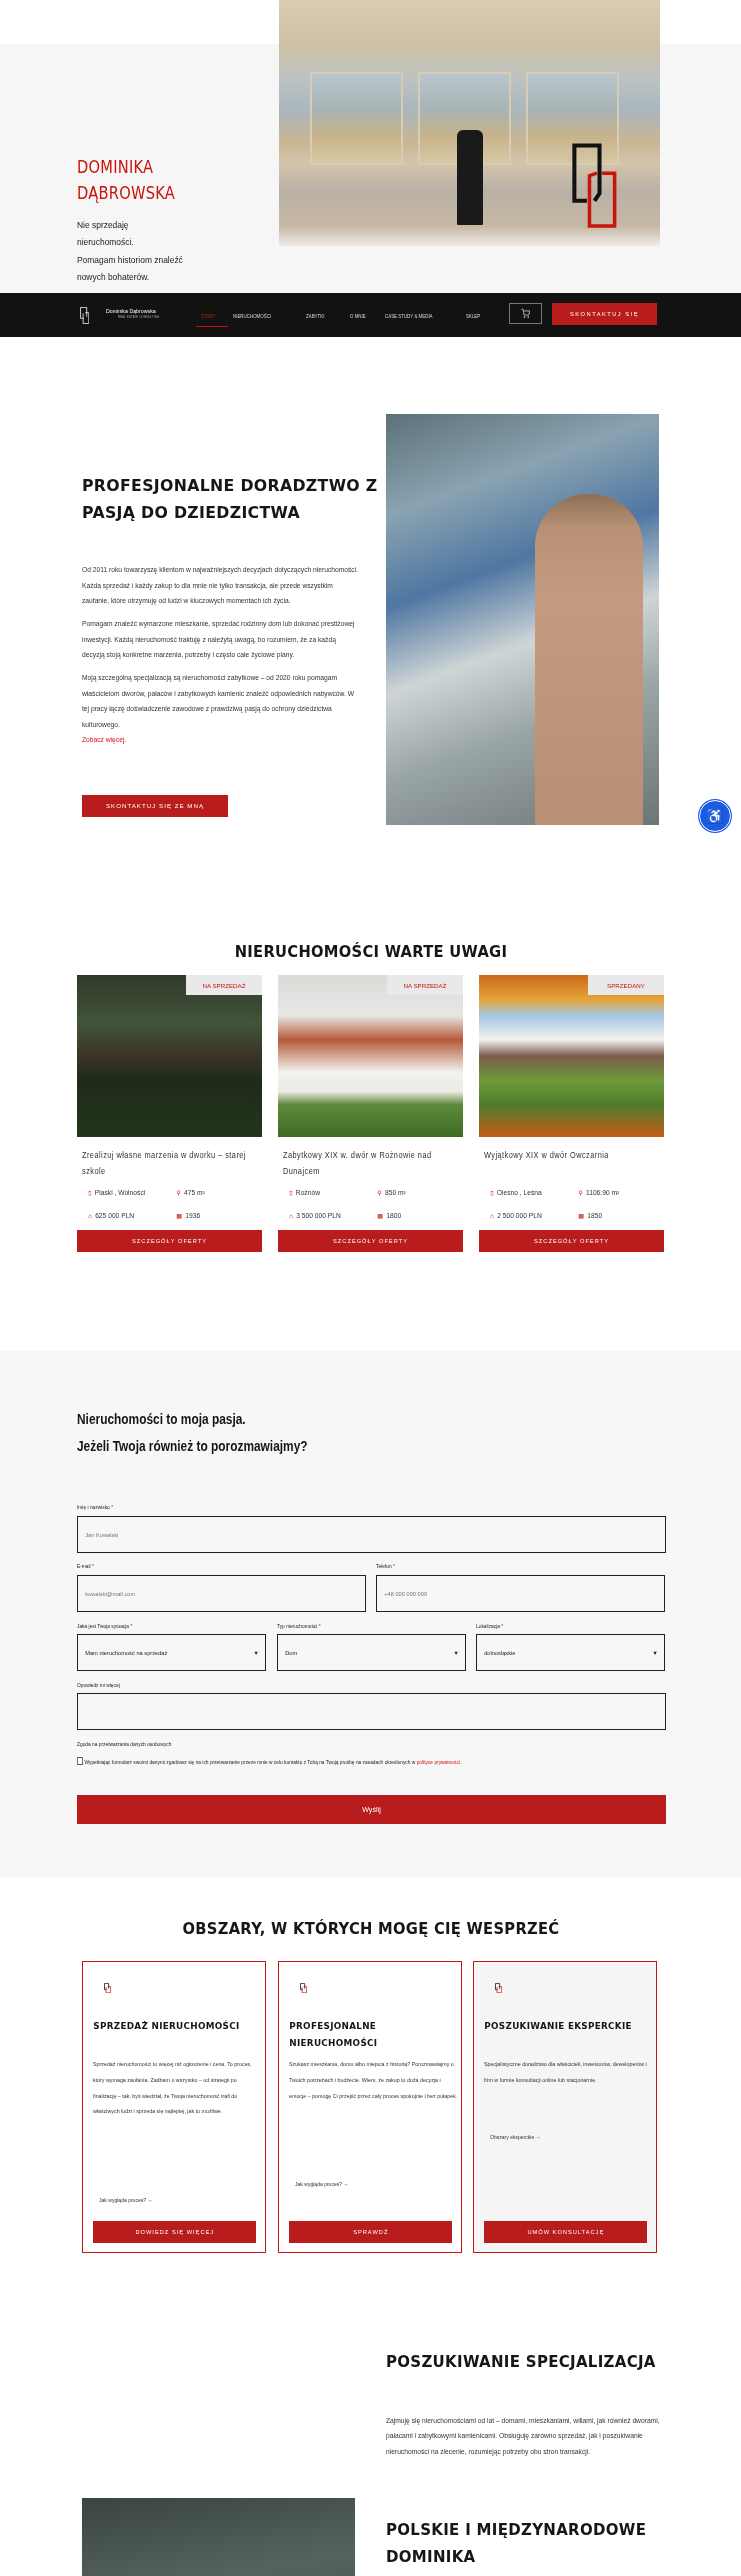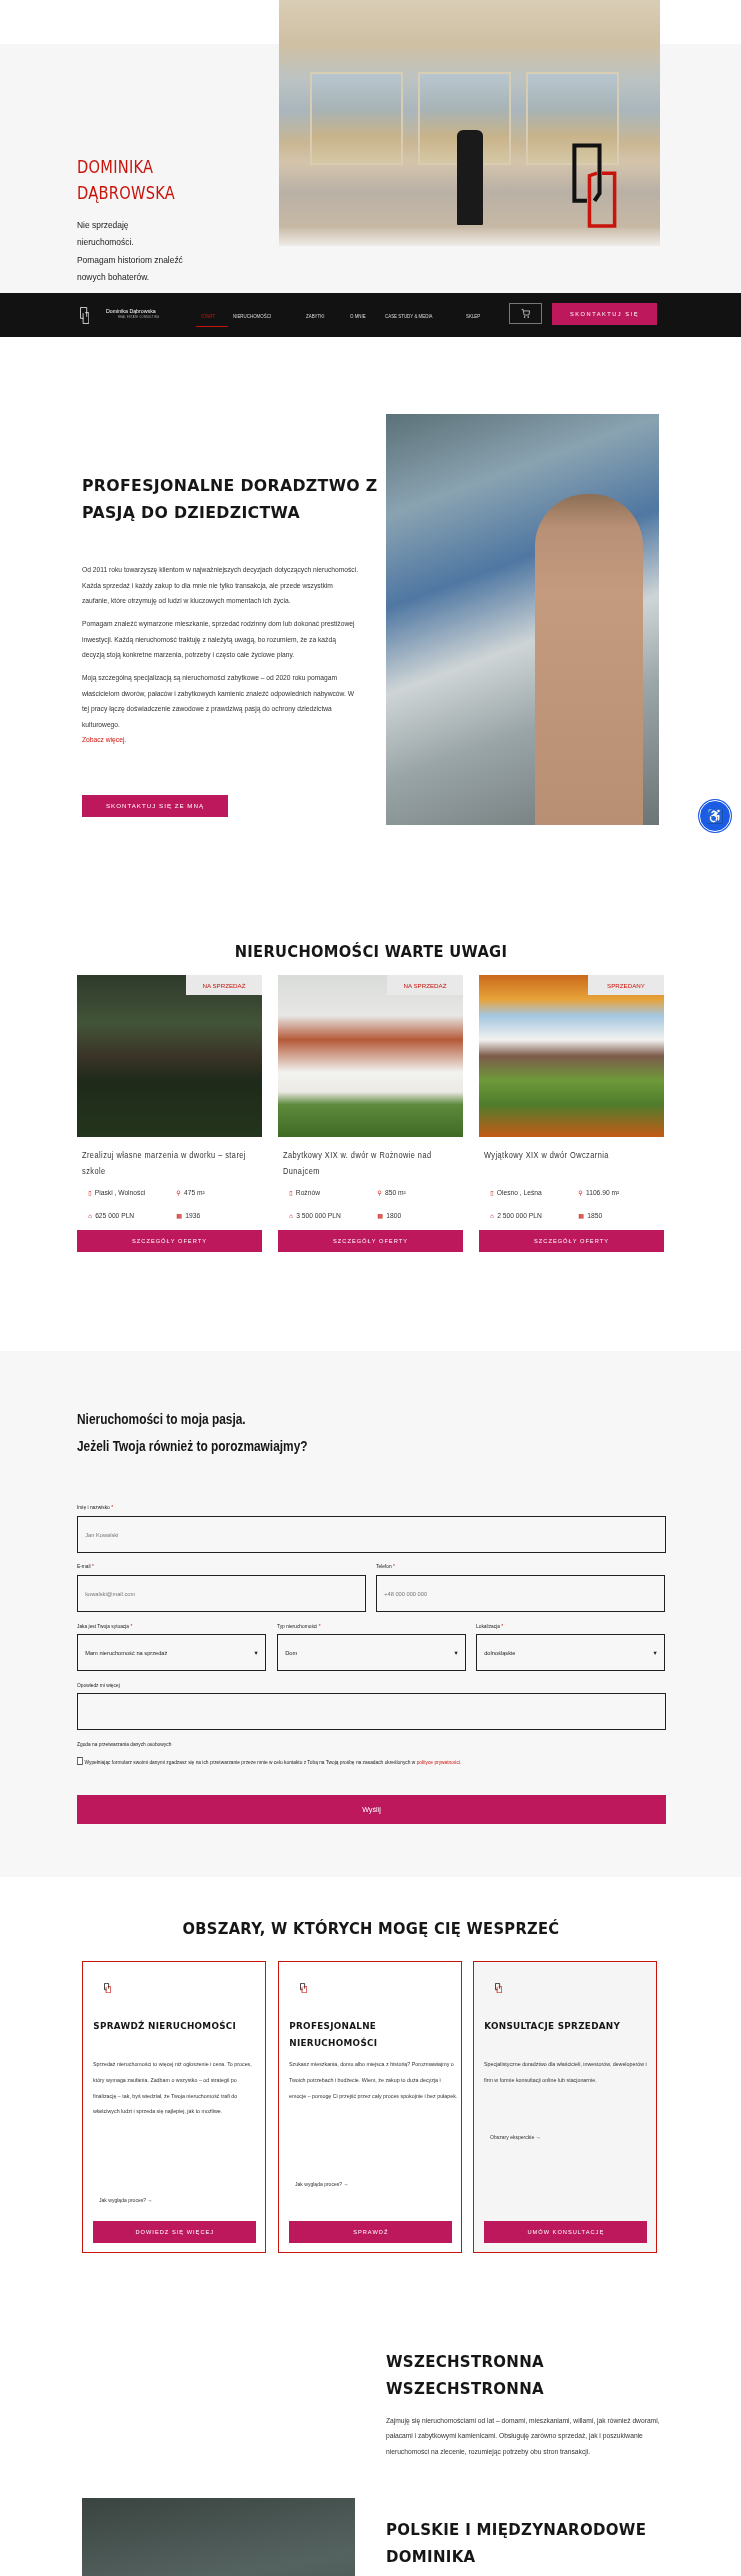--- a/index.html
+++ b/index.html
@@ -1,19 +1,19 @@
 <!DOCTYPE html>
 <html style="font-size:8.2px"><head>
 <meta charset="utf-8">
 <style>
 *{box-sizing:border-box;margin:0;padding:0}
 body{width:742px;height:4008px;background:#fff;font-family:"Liberation Sans",sans-serif;color:#222;position:relative;overflow-x:hidden}
 .abs{position:absolute}
 .red{color:#d0120a}
-.btn-red{background:#be185d;color:#fff;text-transform:uppercase;letter-spacing:1.3px;font-size:6.7px;display:flex;align-items:center;justify-content:center;cursor:pointer}
+.btn-red{background:#b91c1c;color:#fff;text-transform:uppercase;letter-spacing:1.3px;font-size:6.7px;display:flex;align-items:center;justify-content:center;cursor:pointer}
 .h-upper{font-family:"DejaVu Sans",sans-serif;font-weight:bold;color:#161616;letter-spacing:0.3px}
 
 
 #hero-bg{left:0;top:91px;width:742px;height:513px;background:#f6f6f6}
 #hero-img{left:278px;top:0;width:380px;height:506px;background:linear-gradient(180deg,#d9cdb5 0%,#cfc0a3 18%,#bcc3c2 32%,#aab6bd 45%,#c9b692 58%,#d4c4ab 66%,#b9b1a6 78%,#c7b8a4 92%,#efece8 100%);overflow:hidden}
 #hero-img .panel{position:absolute;top:149px;height:216px;width:93px;background:linear-gradient(180deg,#b8c6cf,#a7b3b4 40%,#c8b38a 70%,#d6c8a6);border:3.1px solid #d8ccb3}
 #hero-img .figure{position:absolute;left:178px;top:268px;width:26px;height:196px;background:#1a1a1a;border-radius:12.4px 12.4px 2.1px 2.1px}
 #hero-title{left:77px;top:319px;width:206px;font-size:30px;line-height:1.7;font-family:"DejaVu Sans",sans-serif;font-weight:normal;color:#c9140c;letter-spacing:0.3px;transform:scaleX(0.82);transform-origin:left}
 #hero-sub{left:77px;top:443px;width:216px;font-size:17px;line-height:2.1;color:#222;transform:scaleX(0.85);transform-origin:left}
 .logo-mark{position:absolute}
@@ -258,41 +258,41 @@
 .sc .nm{top:56px;font-size:7.7px;line-height:1.5}
 .sc .tx{top:88px;font-size:6px;line-height:2.6}
 .sc .bt{top:259px;height:22px;width:163px;font-size:5.2px}
 </style>
 
 <div class="sc" style="left:82px" data-name="service-card-sale">
   <svg class="ic" width="7.2" height="10.3" viewBox="0 0 14 20" data-name="logo-mark-icon">
       <path d="M5 1H1v12h4M5 1h4v10" stroke="#111" stroke-width="1.5" fill="none"></path>
       <path d="M7 7h6v12H4V8" stroke="#c9140c" stroke-width="1.5" fill="none"></path>
     </svg>
-  <div class="nm h-upper" data-name="service-title">SPRAWDŹ NIERUCHOMOŚCI</div>
+  <div class="nm h-upper" data-name="service-title">SPRZEDAŻ NIERUCHOMOŚCI</div>
   <div class="tx" data-name="service-description">Sprzedaż nieruchomości to więcej niż ogłoszenie i cena. To proces, który wymaga zaufania. Zadbam o wszystko – od strategii po finalizację – tak, byś wiedział, że Twoja nieruchomość trafi do właściwych ludzi i sprzeda się najlepiej, jak to możliwe.</div>
   <div class="lk" style="top:235px" data-name="process-link"><span data-name="link-text">Jak wygląda proces?</span> <span data-name="arrow-right-icon">→</span></div>
   <div class="bt btn-red" style="position:absolute" data-name="learn-more-button">DOWIEDZ SIĘ WIĘCEJ</div>
 </div>
 <div class="sc" style="left:278px" data-name="service-card-search">
   <svg class="ic" width="7.2" height="10.3" viewBox="0 0 14 20" data-name="logo-mark-icon">
       <path d="M5 1H1v12h4M5 1h4v10" stroke="#111" stroke-width="1.5" fill="none"></path>
       <path d="M7 7h6v12H4V8" stroke="#c9140c" stroke-width="1.5" fill="none"></path>
     </svg>
   <div class="nm h-upper" data-name="service-title">PROFESJONALNE NIERUCHOMOŚCI</div>
   <div class="tx" data-name="service-description">Szukasz mieszkania, domu albo miejsca z historią? Porozmawiajmy o Twoich potrzebach i budżecie. Wiem, że zakup to duża decyzja i emocje – pomogę Ci przejść przez cały proces spokojnie i bez pułapek.</div>
   <div class="lk" style="top:219px" data-name="process-link"><span data-name="link-text">Jak wygląda proces?</span> <span data-name="arrow-right-icon">→</span></div>
   <div class="bt btn-red" style="position:absolute" data-name="check-button">SPRAWDŹ</div>
 </div>
 <div class="sc alt" style="left:473px" data-name="service-card-consulting">
   <svg class="ic" width="7.2" height="10.3" viewBox="0 0 14 20" data-name="logo-mark-icon">
       <path d="M5 1H1v12h4M5 1h4v10" stroke="#111" stroke-width="1.5" fill="none"></path>
       <path d="M7 7h6v12H4V8" stroke="#c9140c" stroke-width="1.5" fill="none"></path>
     </svg>
-  <div class="nm h-upper" data-name="service-title">KONSULTACJE SPRZEDANY</div>
+  <div class="nm h-upper" data-name="service-title">POSZUKIWANIE EKSPERCKIE</div>
   <div class="tx" data-name="service-description">Specjalistyczne doradztwo dla właścicieli, inwestorów, deweloperów i firm w formie konsultacji online lub stacjonarnie.</div>
   <div class="lk" style="top:172px" data-name="expert-areas-link"><span data-name="link-text">Obszary eksperckie</span> <span data-name="arrow-right-icon">→</span></div>
   <div class="bt btn-red" style="position:absolute" data-name="book-consultation-button">UMÓW KONSULTACJĘ</div>
 </div>
 
 <style>
 #hero-bg{top:91px;height:513px}
 #hero-img{left:278px;top:0;width:380px;height:506px}
 #hero-title{top:319px;font-size:17px;line-height:1.6;transform:none;left:77px}
 #hero-sub{top:446px;font-size:9.8px;line-height:1.8;transform:scaleX(.88);left:77px}
@@ -535,21 +535,21 @@
 .nav-item[data-name="nav-item-nieruchomosci"]{left:233px !important}
 .nav-item[data-name="nav-item-zabytki"]{left:306px !important}
 .nav-item[data-name="nav-item-o-mnie"]{left:350px !important}
 .nav-item[data-name="nav-item-case-study"]{left:385px !important}
 .nav-item[data-name="nav-item-sklep"]{left:466px !important}
 #nav-underline{left:196px !important;top:68px !important;width:32px !important}
 #cart-btn{left:509px !important;top:20.6px !important;width:33px !important;height:42px !important}
 #nav-cta{left:552px !important;top:20.6px !important;width:105px !important;height:45px !important;font-size:9.8px !important;letter-spacing:1.5px !important}
 </style>
 
-<div class="abs h-upper spec-h" style="top:2360px" data-name="specialization-title">WSZECHSTRONNA WSZECHSTRONNA</div>
+<div class="abs h-upper spec-h" style="top:2360px" data-name="specialization-title">POSZUKIWANIE SPECJALIZACJA</div>
 <div class="spec-p" style="top:2468px" data-name="specialization-text">Zajmuję się nieruchomościami od lat – domami, mieszkaniami, willami, jak również dworami, pałacami i zabytkowymi kamienicami. Obsługuję zarówno sprzedaż, jak i poszukiwanie nieruchomości na zlecenie, rozumiejąc potrzeby obu stron transakcji.</div>
 <div class="abs" id="spec-img1" data-name="portrait-image"></div>
 <div class="abs h-upper spec-h" style="top:2633px" data-name="recognition-title">POLSKIE I MIĘDZYNARODOWE DOMINIKA</div>
 
 <style>
 
 .spec-h{font-size:27px !important;line-height:1.6 !important;left:386px !important;transform:scaleX(.9);transform-origin:left}
 [data-name="specialization-title"]{top:2362px !important}
 [data-name="specialization-text"]{top:2463px !important}
 #spec-img1{top:2606px !important;height:539px !important}

